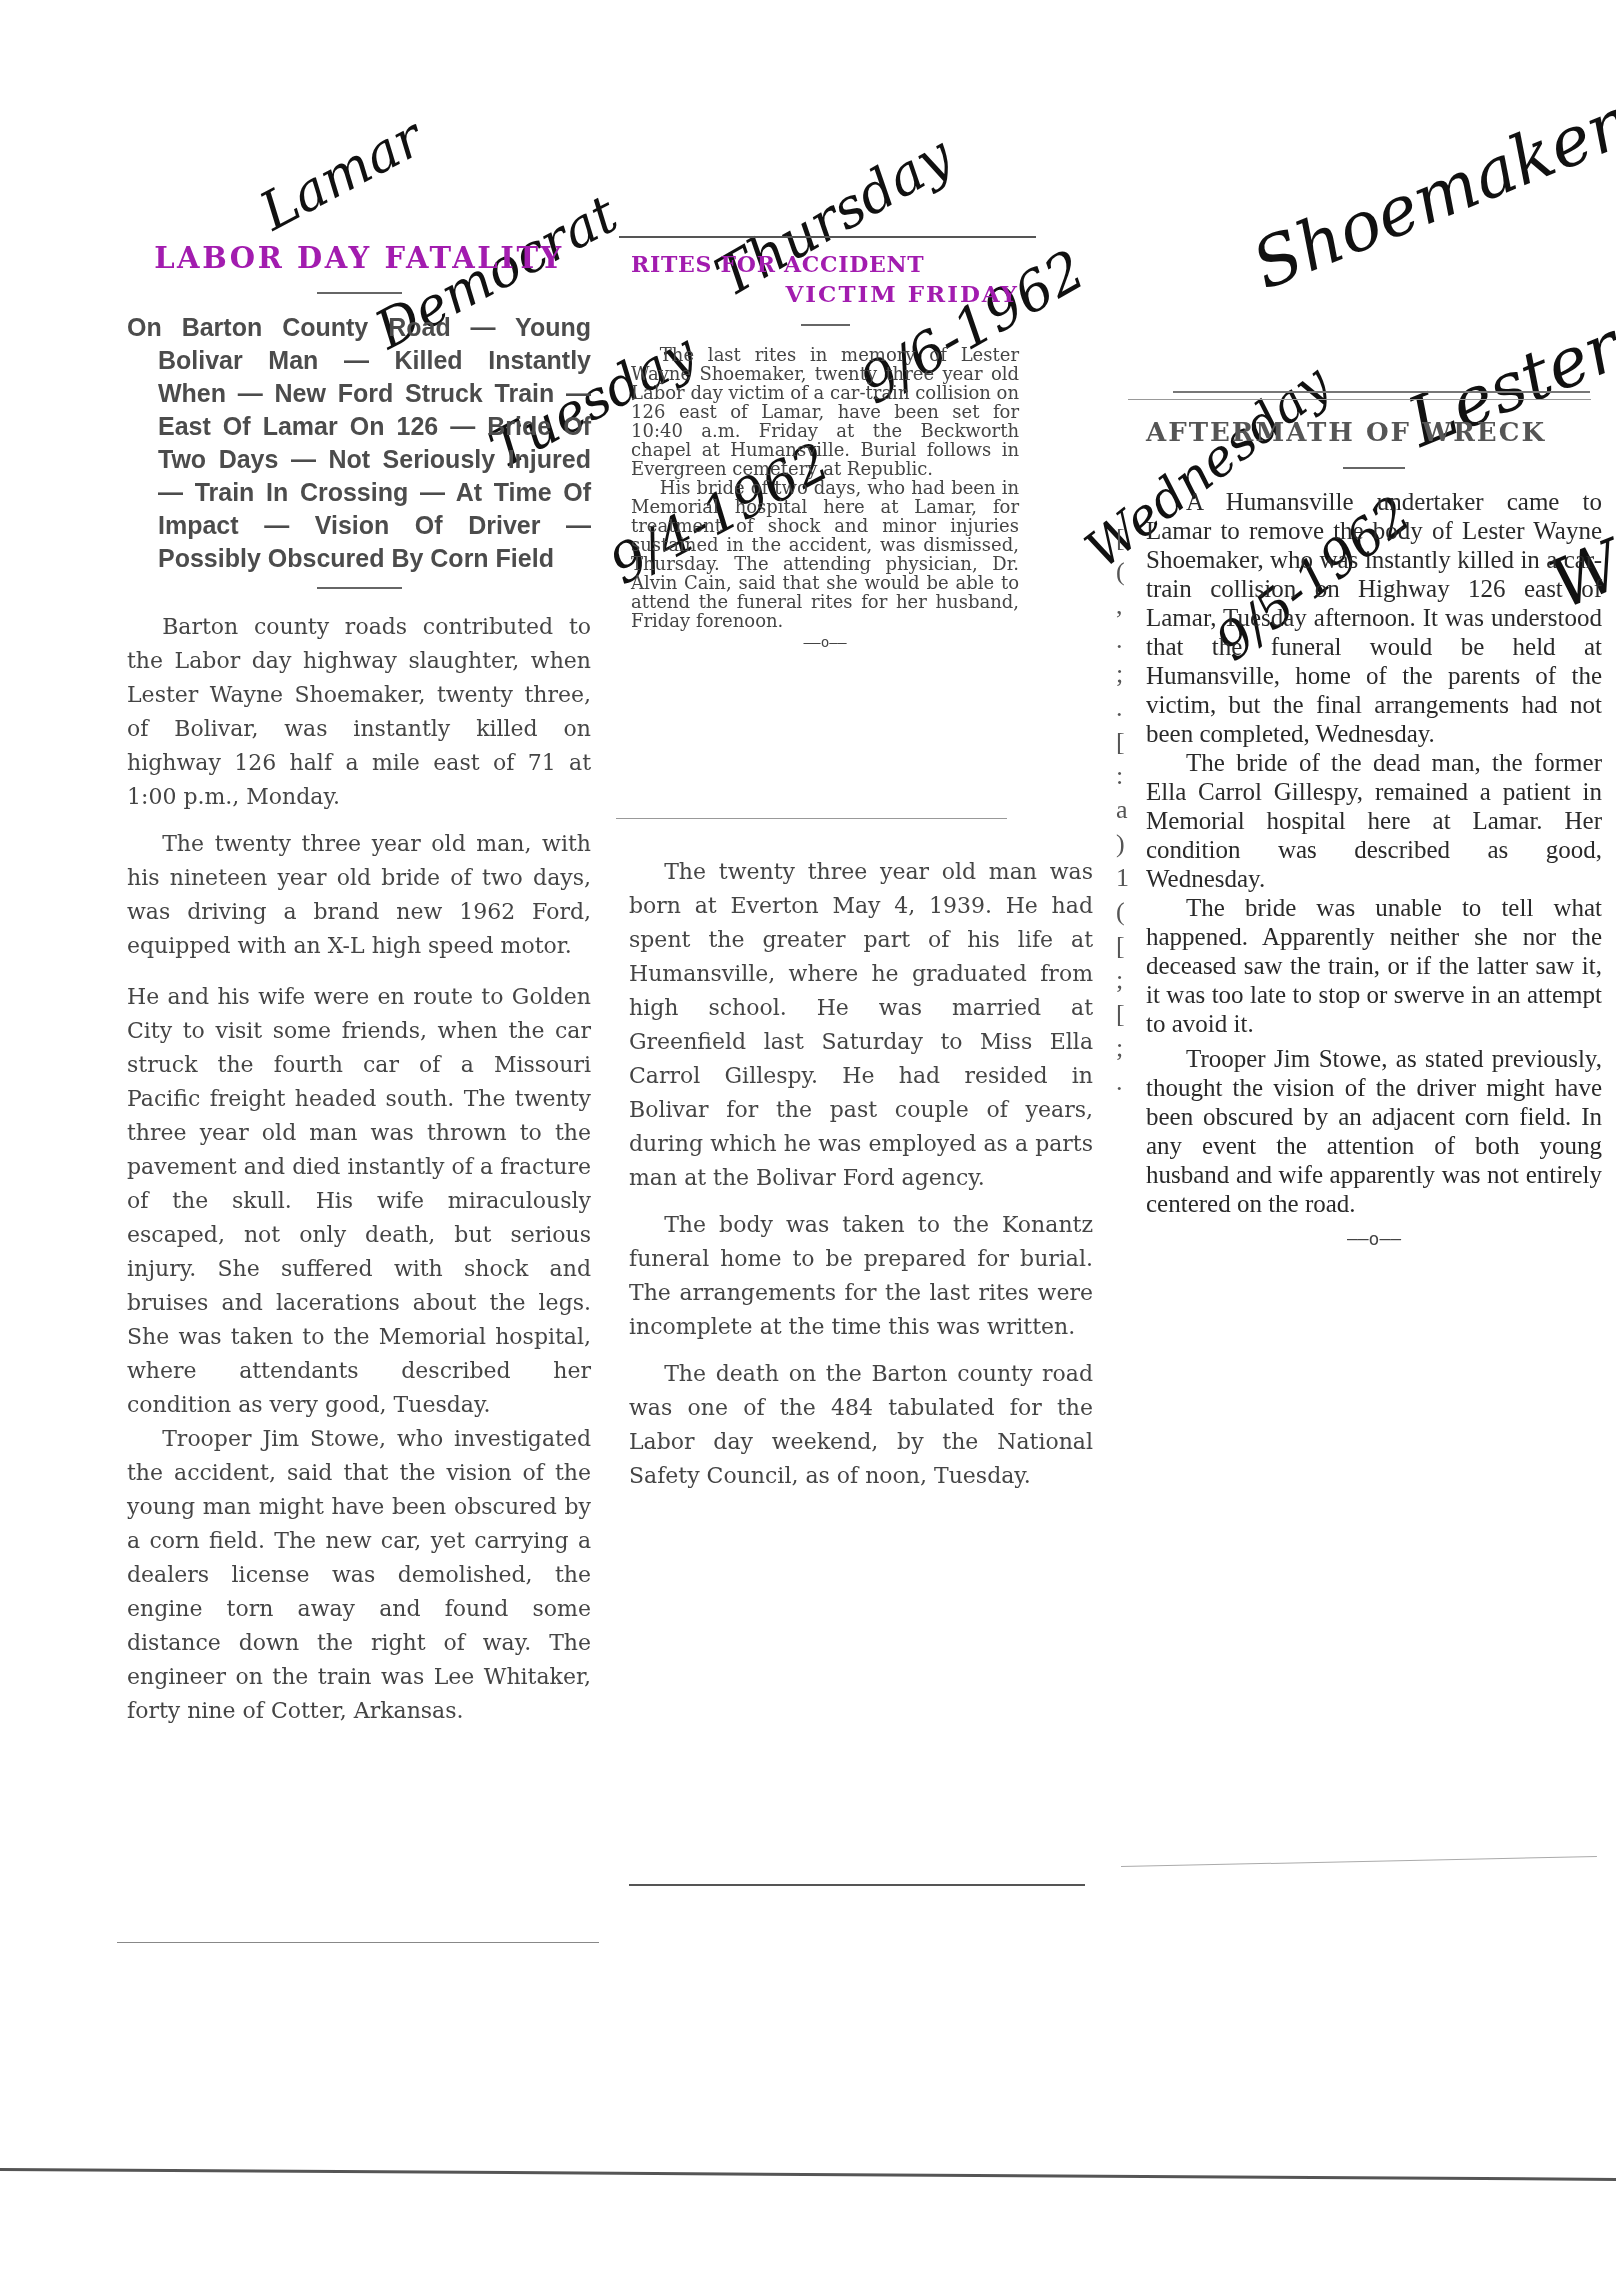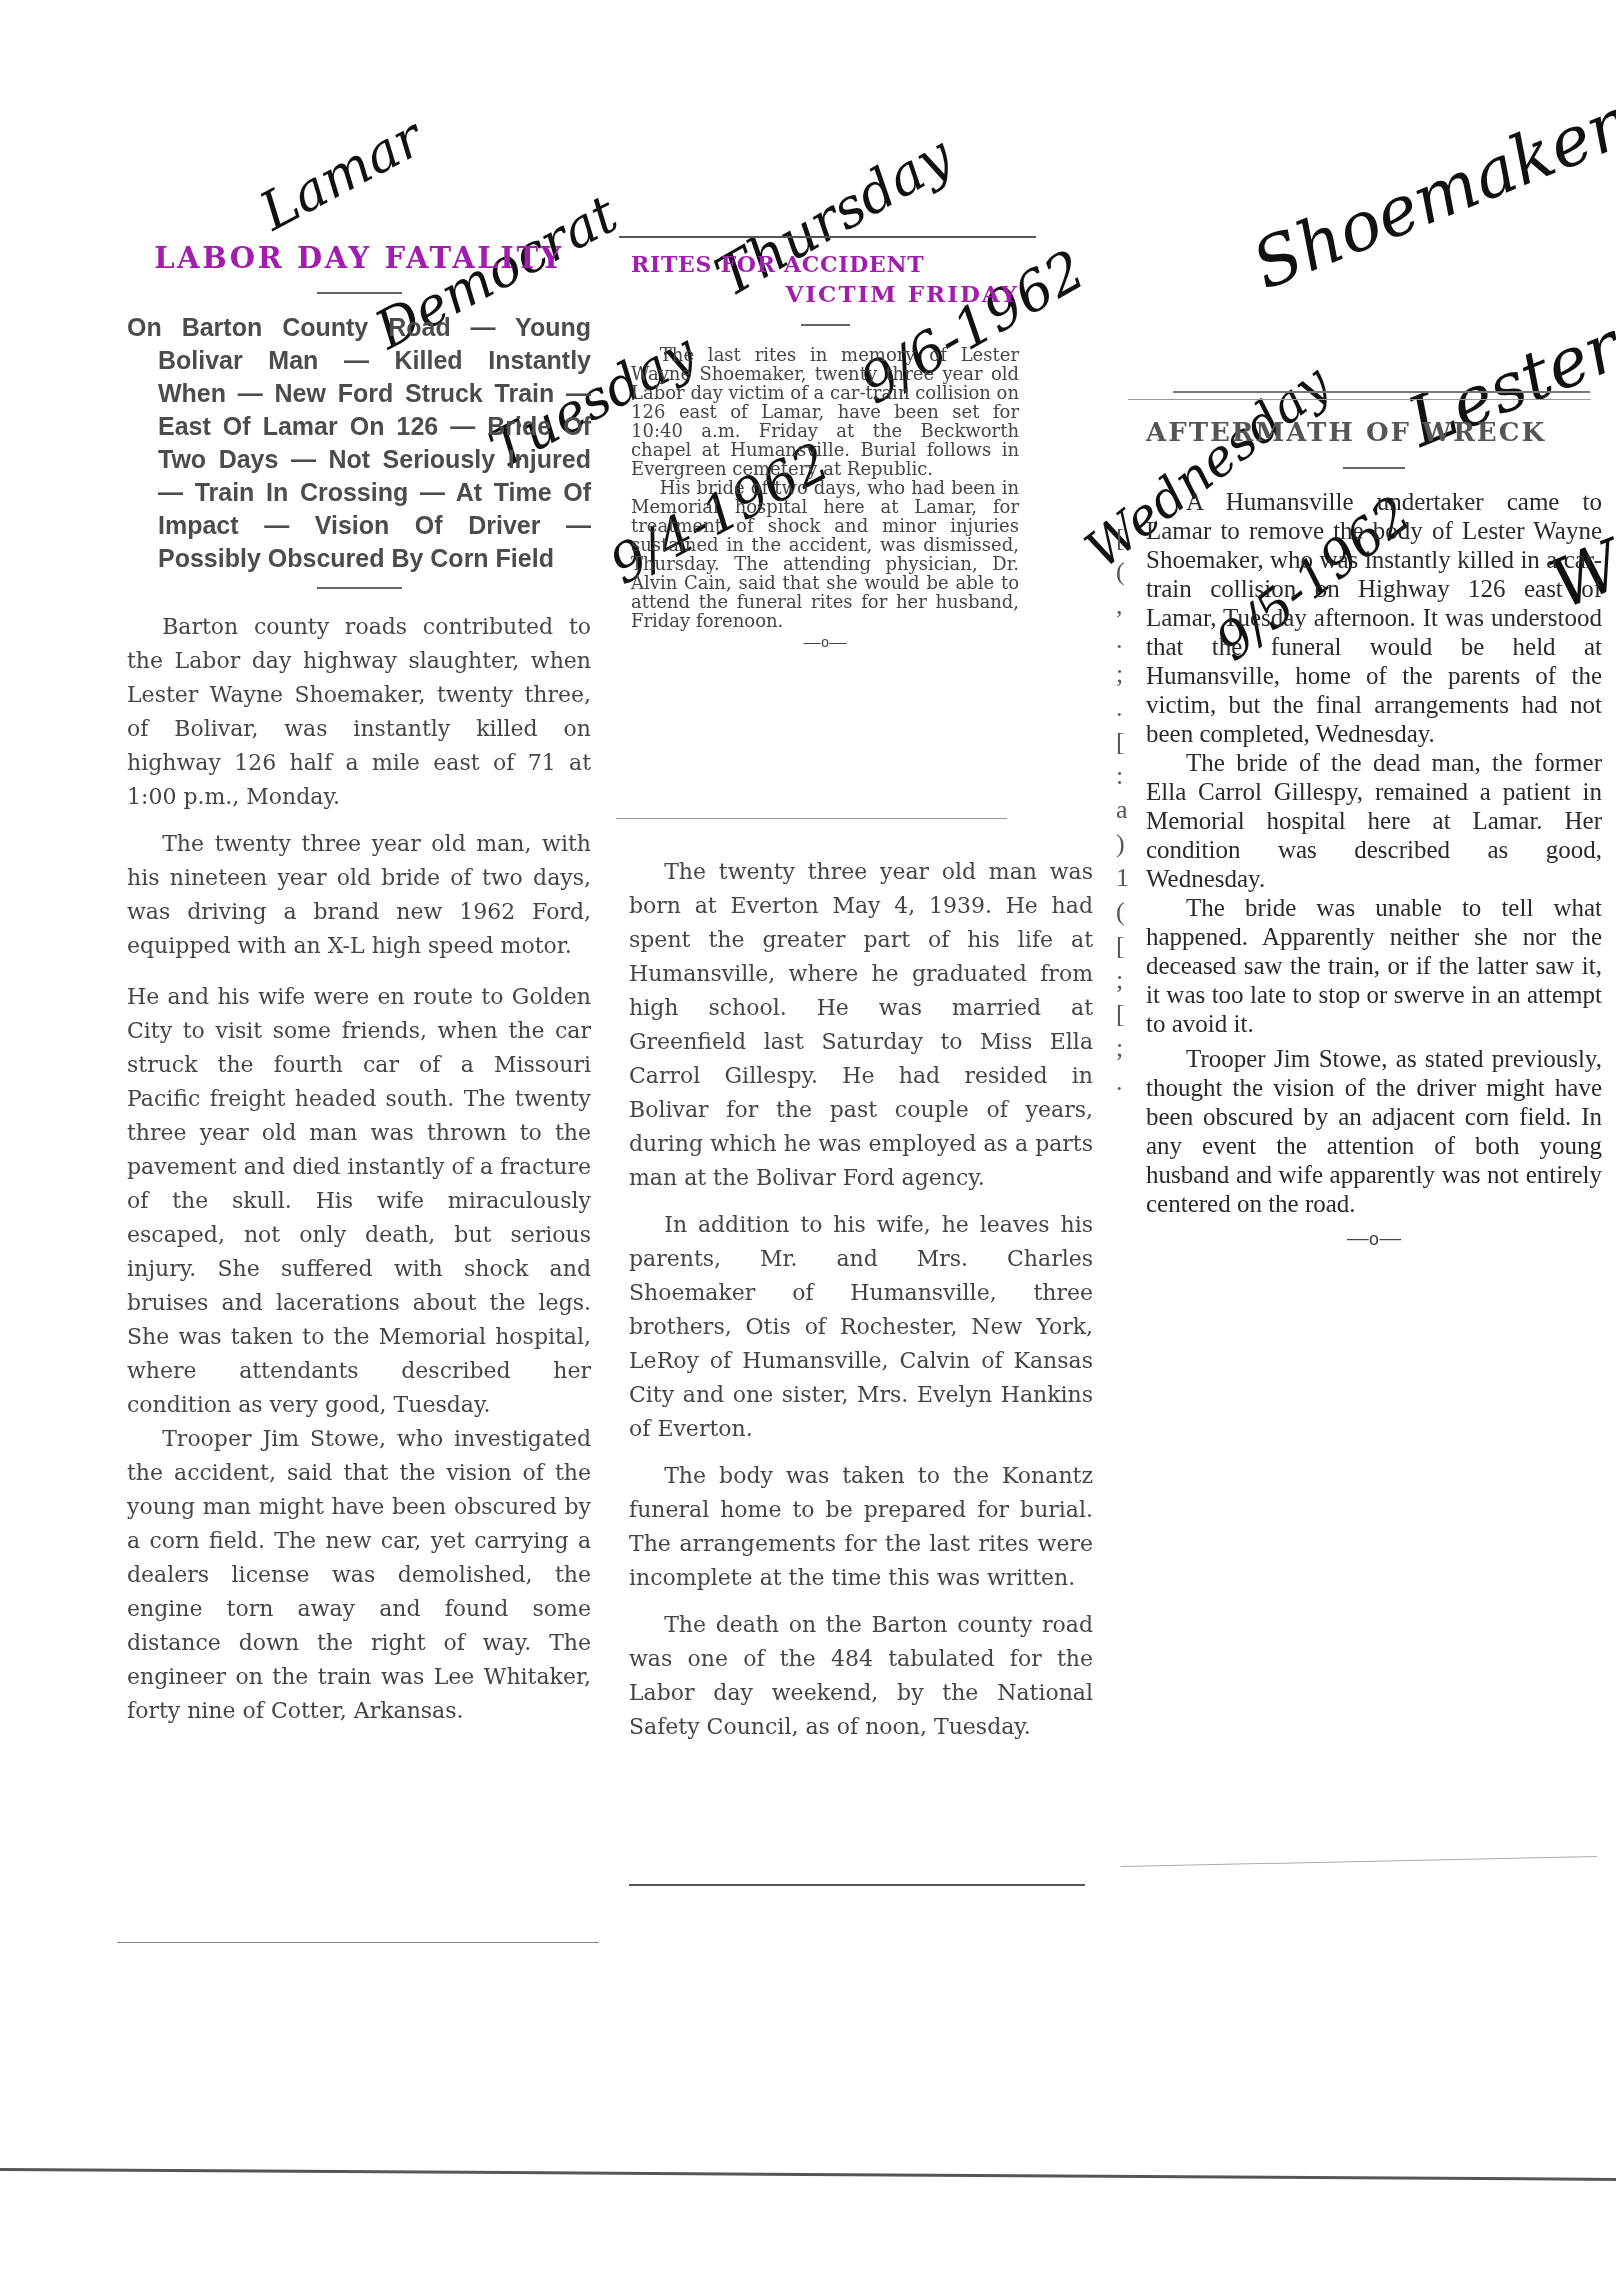--- a/index.html
+++ b/index.html
@@ -105,21 +105,20 @@
   <div class="body-text" style="font-size:18px; line-height:19px;">
     <p>The last rites in memory of Lester Wayne Shoemaker, twenty three year old Labor day victim of a car-train collision on 126 east of Lamar, have been set for 10:40 a.m. Friday at the Beckworth chapel at Humansville. Burial follows in Evergreen cemetery at Republic.</p>
     <p>His bride of two days, who had been in Memorial hospital here at Lamar, for treatment of shock and minor injuries sustained in the accident, was dismissed, Thursday. The attending physician, Dr. Alvin Cain, said that she would be able to attend the funeral rites for her husband, Friday forenoon.</p>
   </div>
   <div class="ornament" style="font-size:14.3px; margin-top:3.9px;">——o——</div>
 </div>
 <div class="abs rule" style="left:616px; top:818px; width:391px; border-top-width:0.7px; border-color:#999;"></div>
 <div class="col" style="left:629px; top:855px; width:464px;">
   <div class="body-text" style="font-size:22px; line-height:34px;">
     <p style="margin-bottom:13px;">The twenty three year old man was born at Everton May 4, 1939. He had spent the greater part of his life at Humansville, where he graduated from high school. He was married at Greenfield last Saturday to Miss Ella Carrol Gillespy. He had resided in Bolivar for the past couple of years, during which he was employed as a parts man at the Bolivar Ford agency.</p>
-    <p style="margin-bottom:13px;">In addition to his wife, he leaves his parents, Mr. and Mrs. Charles Shoemaker of Humansville, three brothers, Otis of Rochester, New York, LeRoy of Humansville, Calvin of Kansas City and one sister, Mrs. Evelyn Hankins of Everton.</p>
     <p style="margin-bottom:13px;">The body was taken to the Konantz funeral home to be prepared for burial. The arrangements for the last rites were incomplete at the time this was written.</p>
     <p>The death on the Barton county road was one of the 484 tabulated for the Labor day weekend, by the National Safety Council, as of noon, Tuesday.</p>
   </div>
 </div>
 <div class="abs rule" style="left:629px; top:1884px; width:456px; border-top-width:2.6px; border-color:#555;"></div>
 
 <div class="abs rule" style="left:1173px; top:391px; width:417px; border-top-width:2px; border-color:#777;"></div>
 <div class="abs rule" style="left:1128px; top:399px; width:463px; border-top-width:1.3px; border-color:#999;"></div>
 <div class="col" style="left:1146px; top:417px; width:456px;">
   <div class="headline" style="font-size:26px; letter-spacing:2px; text-align:left; color:#555;">AFTERMATH OF WRECK</div>

